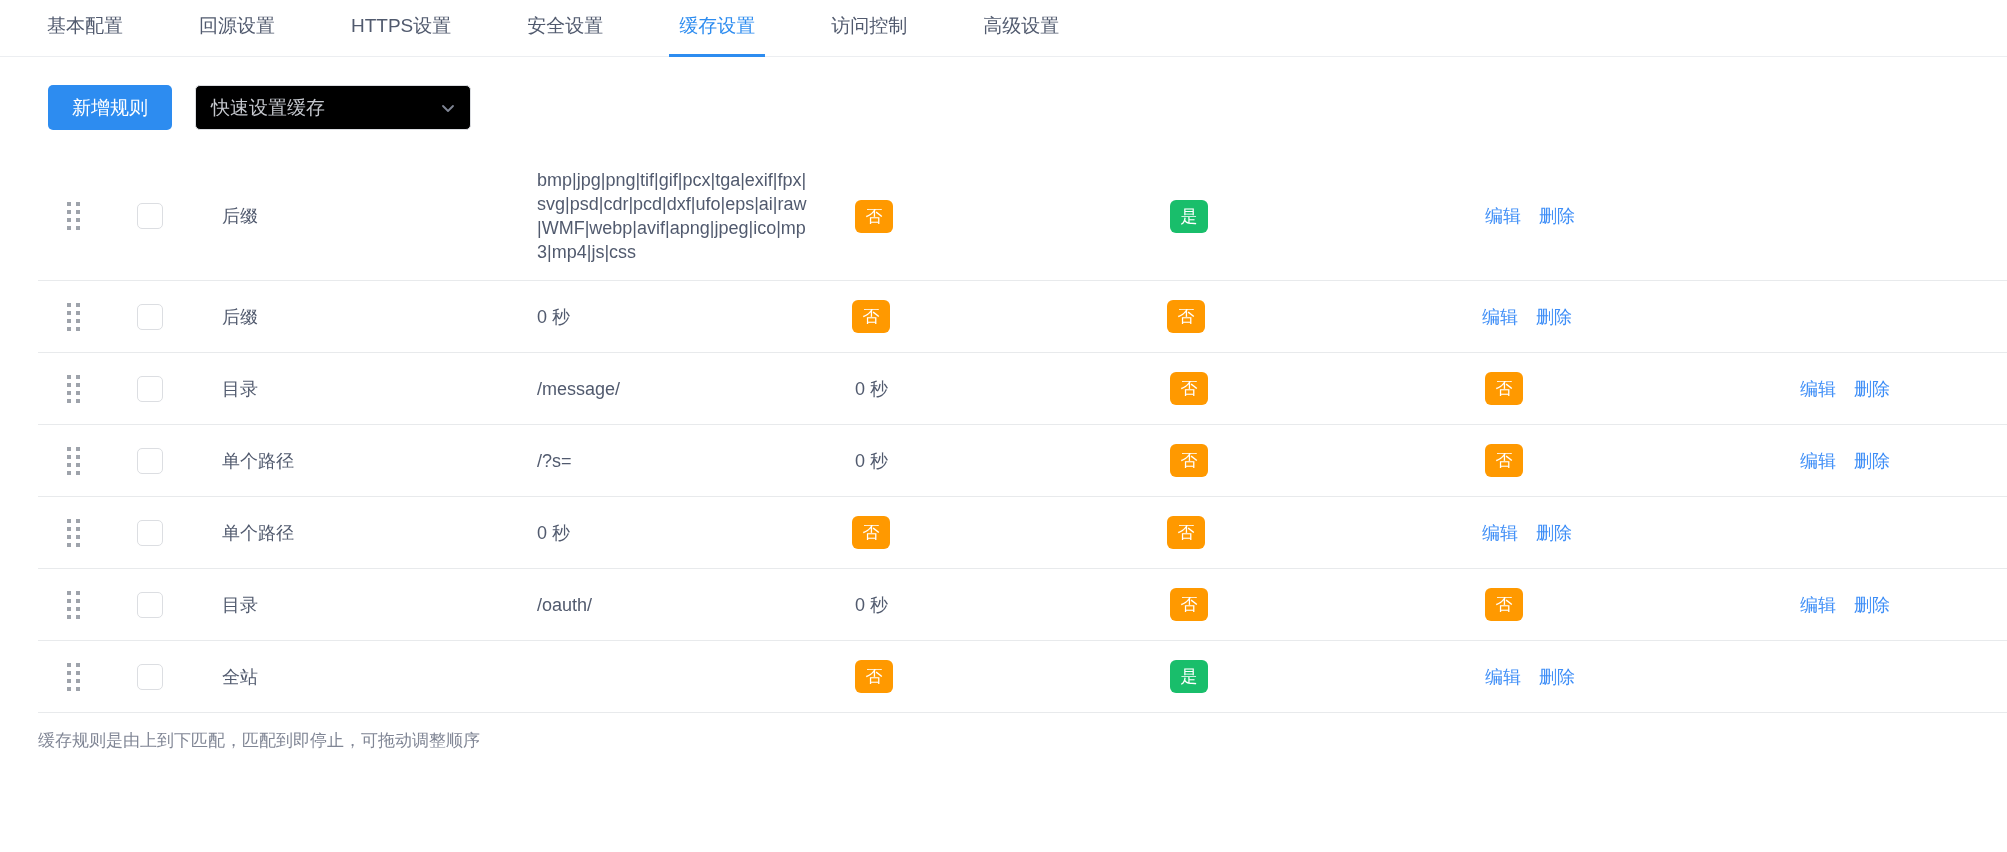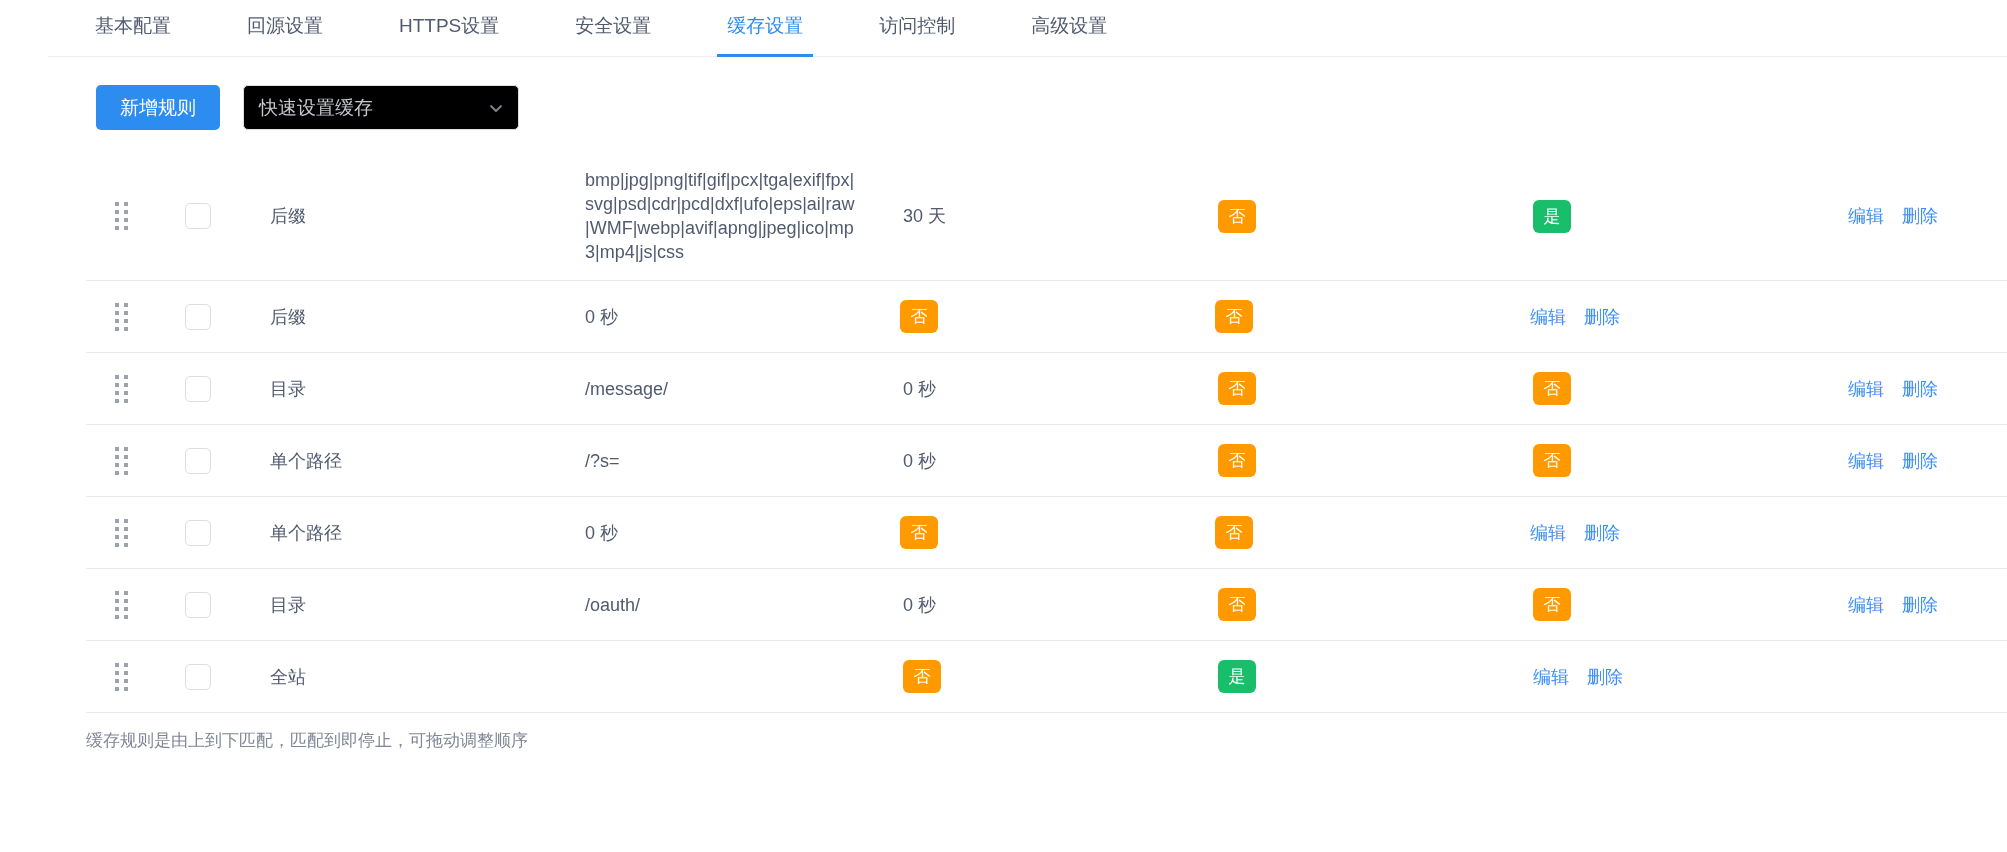--- a/index.html
+++ b/index.html
@@ -1,18 +1,18 @@
 <!DOCTYPE html>
 <html style="--primary: #2d8cf0; --warning: #ff9900; --success: #19be6b;"><head>
 <meta charset="utf-8">
 <style>
   * { margin:0; padding:0; box-sizing:border-box; }
   html,body { width:2007px; height:852px; background:#fff;
     font-family:"Liberation Sans","DejaVu Sans",sans-serif; color:#515a6e; }
-  .page { position:relative; width:2007px; height:852px; overflow:hidden;padding-left:48px; }
+  .page { position:relative; width:2007px; height:852px; overflow:hidden; }
 
   
   .tabbar { display:flex; align-items:flex-end; gap:72px; padding:0 0 0 45px;
     height:57px; border-bottom:1px solid #eceef1; }
   .tab { font-size:19px; color:#515a6e; padding:0 2px 17px 2px; cursor:pointer;
     position:relative; white-space:nowrap; }
   .tab.active { color:var(--primary); }
   .tab.active::after { content:""; position:absolute; left:-8px; right:-8px;
     bottom:-1px; height:3px; background:var(--primary); }
 
@@ -101,21 +101,20 @@
               <i></i>
       </span>
     </div>
     <div class="c c-check">
       <div class="checkbox"></div>
     </div>
     <div class="c c-type">后缀</div>
     <div class="c c-content">
       <div class="wrap">bmp|jpg|png|tif|gif|pcx|tga|exif|fpx|svg|psd|cdr|pcd|dxf|ufo|eps|ai|raw|WMF|webp|avif|apng|jpeg|ico|mp3|mp4|js|css</div>
     </div>
-    <div class="c c-ttl">30 天</div>
     <div class="c c-ignore">
       <span class="badge badge-no">否</span>
     </div>
     <div class="c c-force">
       <span class="badge badge-yes">是</span>
     </div>
     <div class="c c-action">
       <a class="link">编辑</a>
       <a class="link">删除</a>
     </div>

